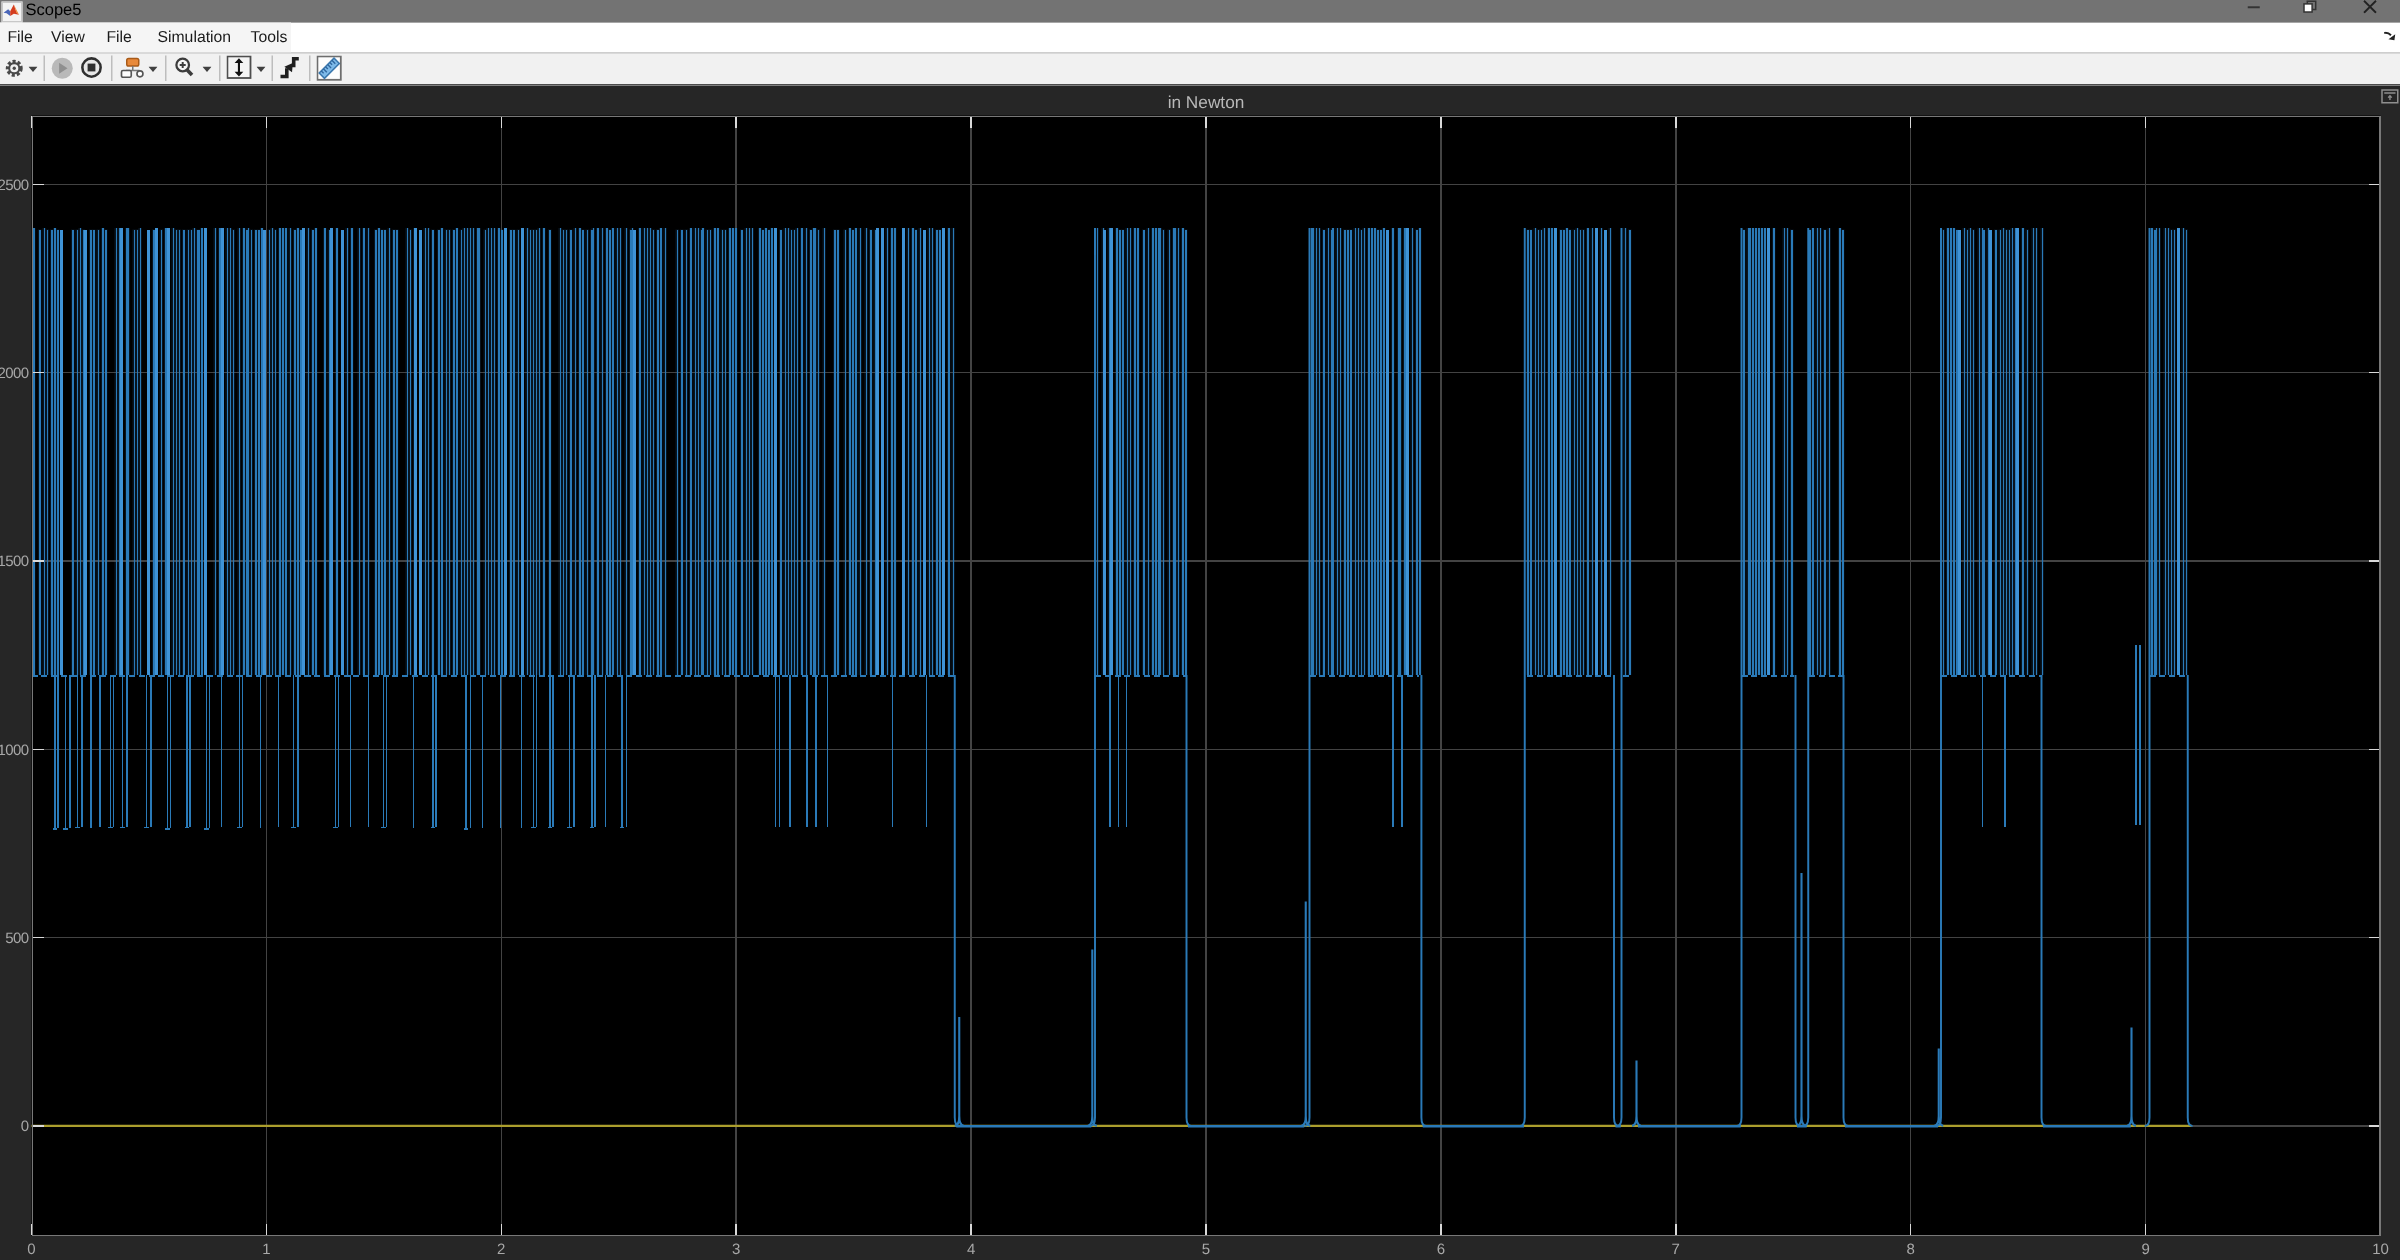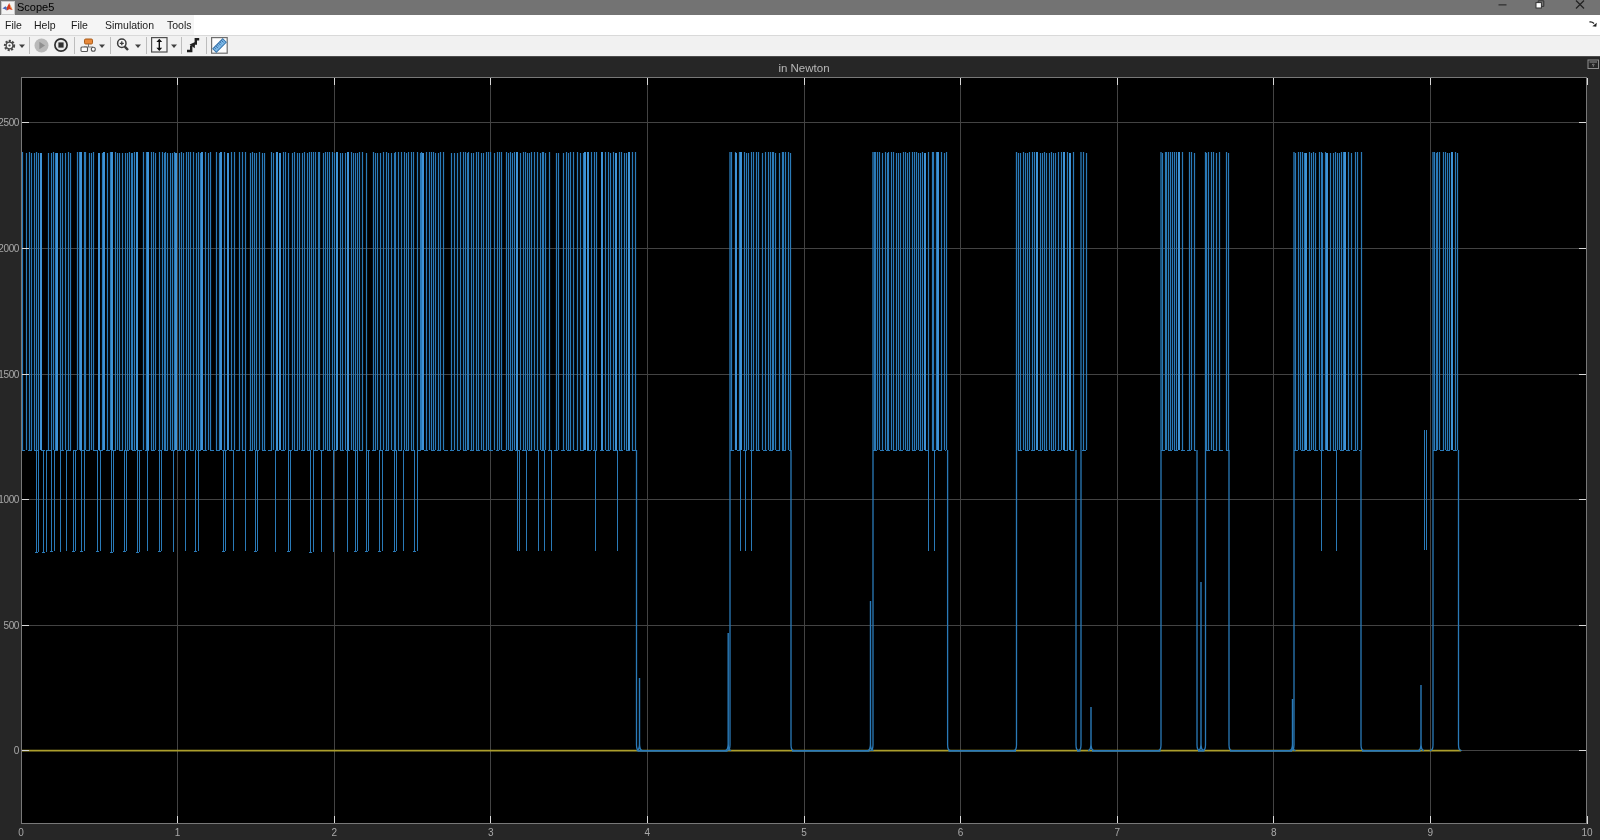--- a/index.html
+++ b/index.html
@@ -26,21 +26,21 @@
       <rect x="1" y="2.6" width="5.4" height="5.4" fill="#fff" stroke="#333" stroke-width="1"></rect>
       <path d="M3.2 2.6V0.8H8.8V6.4H6.6" stroke="#333" fill="none" stroke-width="1"></path>
     </svg>
     <svg width="10" height="9" viewBox="0 0 10 9" style="position:absolute;left:1575px;top:0px">
       <path d="M1 0.5 9 8.5M9 0.5 1 8.5" stroke="#222" stroke-width="1.2"></path>
     </svg>
 </div>
 <div class="menubar">
     <div class="lgray"></div>
   <span style="left:5px">File</span>
-    <span style="left:34px">Help</span>
+    <span style="left:34px">View</span>
     <span style="left:71px">File</span>
     <span style="left:105px">Simulation</span>
     <span style="left:167px">Tools</span>
   <svg width="9" height="8" viewBox="0 0 9 8" style="position:absolute;left:1589px;top:6px">
       <path d="M0.5 1 Q3 0.5 5 2.5" stroke="#222" fill="none" stroke-width="1.3"></path>
       <path d="M3.5 5.5 7.5 5.5 7.5 1.5z" fill="#222" transform="rotate(8 5.5 4)"></path>
     </svg>
 </div>
 <div class="toolbar"></div>
 <div class="tbline"></div>

